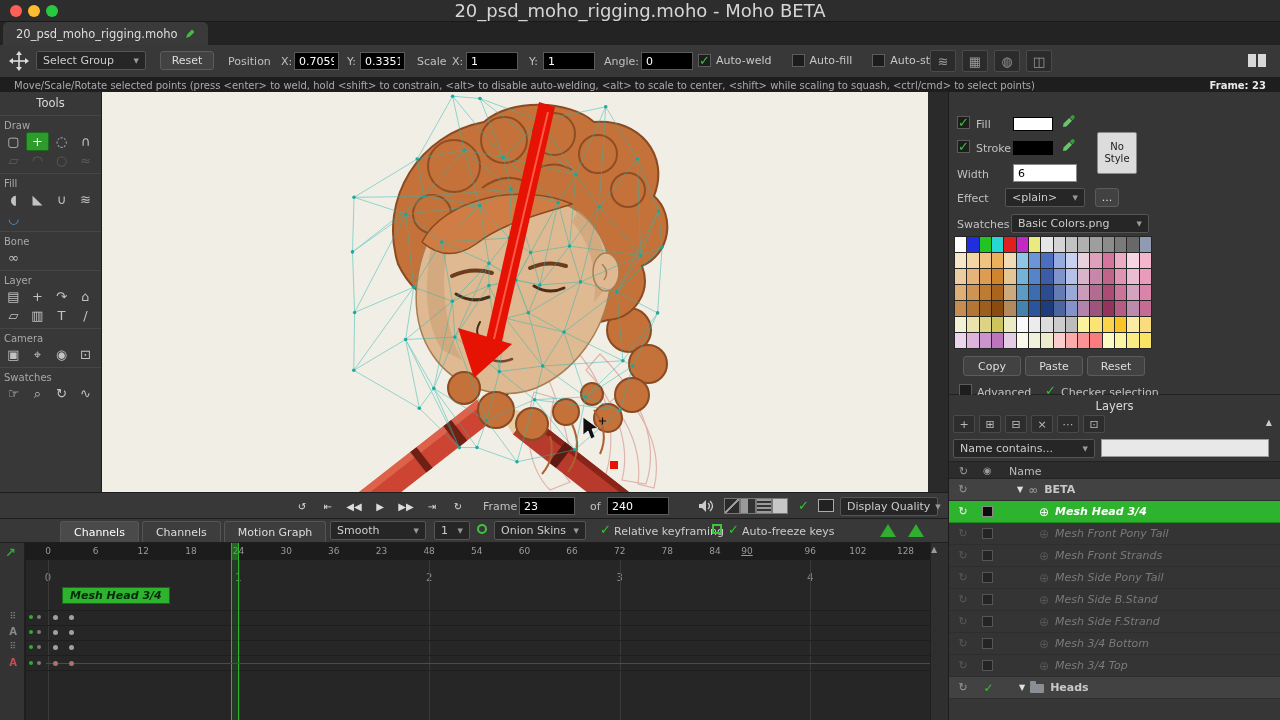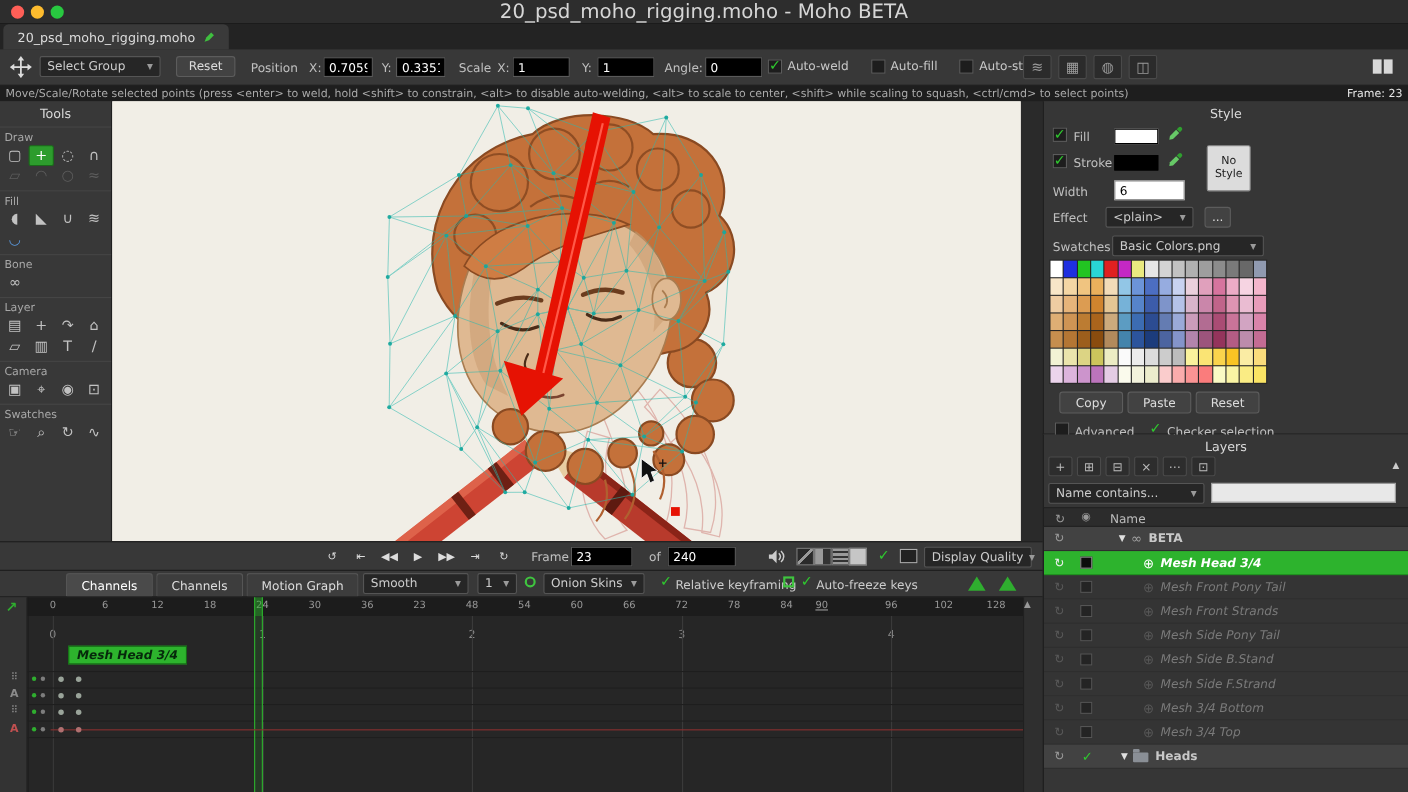--- a/index.html
+++ b/index.html
@@ -33,23 +33,23 @@
   .cb-wrap{display:flex;align-items:center;gap:5px}
   .cb{width:13px;height:13px;background:#1d1d1d;border:1px solid #5c5c5c;color:#2fc82f;
       font-size:13px;line-height:11px;font-weight:bold;text-align:center;overflow:visible}
   .cb-label{font-size:11px;color:#c8c8c8}
   #toolbar-iconbtns{position:absolute;left:930px;top:5px;display:flex;gap:6px}
   .tbtn{width:26px;height:22px;background:#2b2b2b;border:1px solid #4a4a4a;border-radius:2px;color:#9a9a9a;
         font-size:13px;display:flex;align-items:center;justify-content:center}
 
   
   #statusbar{position:absolute;left:0;top:78px;width:1280px;height:14px;background:#1e1e1e;
-             display:flex;justify-content:space-between;align-items:center;padding:0 5px}
+             display:flex;justify-content:space-between;align-items:center;padding:0 14px}
   #statusbar .hint{font-size:10px;color:#aaa;white-space:nowrap;overflow:hidden}
-  #statusbar .frm{font-size:10px;color:#e8e8e8;font-weight:normal;white-space:nowrap;margin-left:20px}
+  #statusbar .frm{font-size:10px;color:#e8e8e8;font-weight:bold;white-space:nowrap;margin-left:20px}
 
   
   #tools-panel{position:absolute;left:0;top:92px;width:102px;height:400px;background:#383838;border-right:1px solid #1d1d1d}
   #tools-panel .rp-h{display:block;text-align:center;padding:4px 0 2px;font-size:11.5px;color:#dadada}
   .tp-label{font-size:10px;color:#a8a8a8;padding:4px 0 1px 4px;border-top:1px solid #454545;margin-top:3px}
   .tp-grid{display:grid;grid-template-columns:repeat(4,24px);padding-left:2px}
   .tp-tool{width:23px;height:19px;display:flex;align-items:center;justify-content:center;
            font-size:13px;color:#c2c2c2;border-radius:2px}
   .tp-tool.active{background:#2d9c2d;color:#fff;border:1px solid #1a6a1a}
   .tp-tool.disabled{color:#5d5d5d}
@@ -713,21 +713,20 @@
       <div class="key" style="left: 69.32px; top: 125.5px;"></div>
       <div class="gut-ic red" style="top: 138px; font-size: 10px; font-weight: bold;">A</div>
       <div class="bullet green" style="left: 29px; top: 142px;"></div>
       <div class="bullet gray" style="left: 37px; top: 142px;"></div>
       <div class="redline" style="top: 144px;"></div>
       <div class="key redk" style="left: 53.44px; top: 141.5px;"></div>
       <div class="key redk" style="left: 69.32px; top: 141.5px;"></div>
     </div>
 
   <div id="style-panel">
-    <span class="rp-h">Style</span>
     <span class="cb abs" style="left:8px;top:24px">✓</span>
     <span class="lbl" style="left:27px;top:26px">Fill</span>
     <span class="swatch" style="left:64px;top:25px;width:40px;height:14px;background:#ffffff"></span>
     <svg class="abs" style="left:112px;top:22px" width="15" height="15" viewBox="0 0 15 15">
       <path d="M13.2 1.8a2 2 0 0 0-2.8 0L8.8 3.4l2.8 2.8 1.6-1.6a2 2 0 0 0 0-2.8z" fill="#2f9f2f"></path>
       <path d="M8.2 4l2.8 2.8-5.6 5.6-3.4.6.6-3.4z" fill="#67c967"></path>
     </svg>
     <span class="cb abs" style="left:8px;top:48px">✓</span>
     <span class="lbl" style="left:27px;top:50px">Stroke</span>
     <span class="swatch" style="left:64px;top:49px;width:40px;height:14px;background:#000000"></span>

